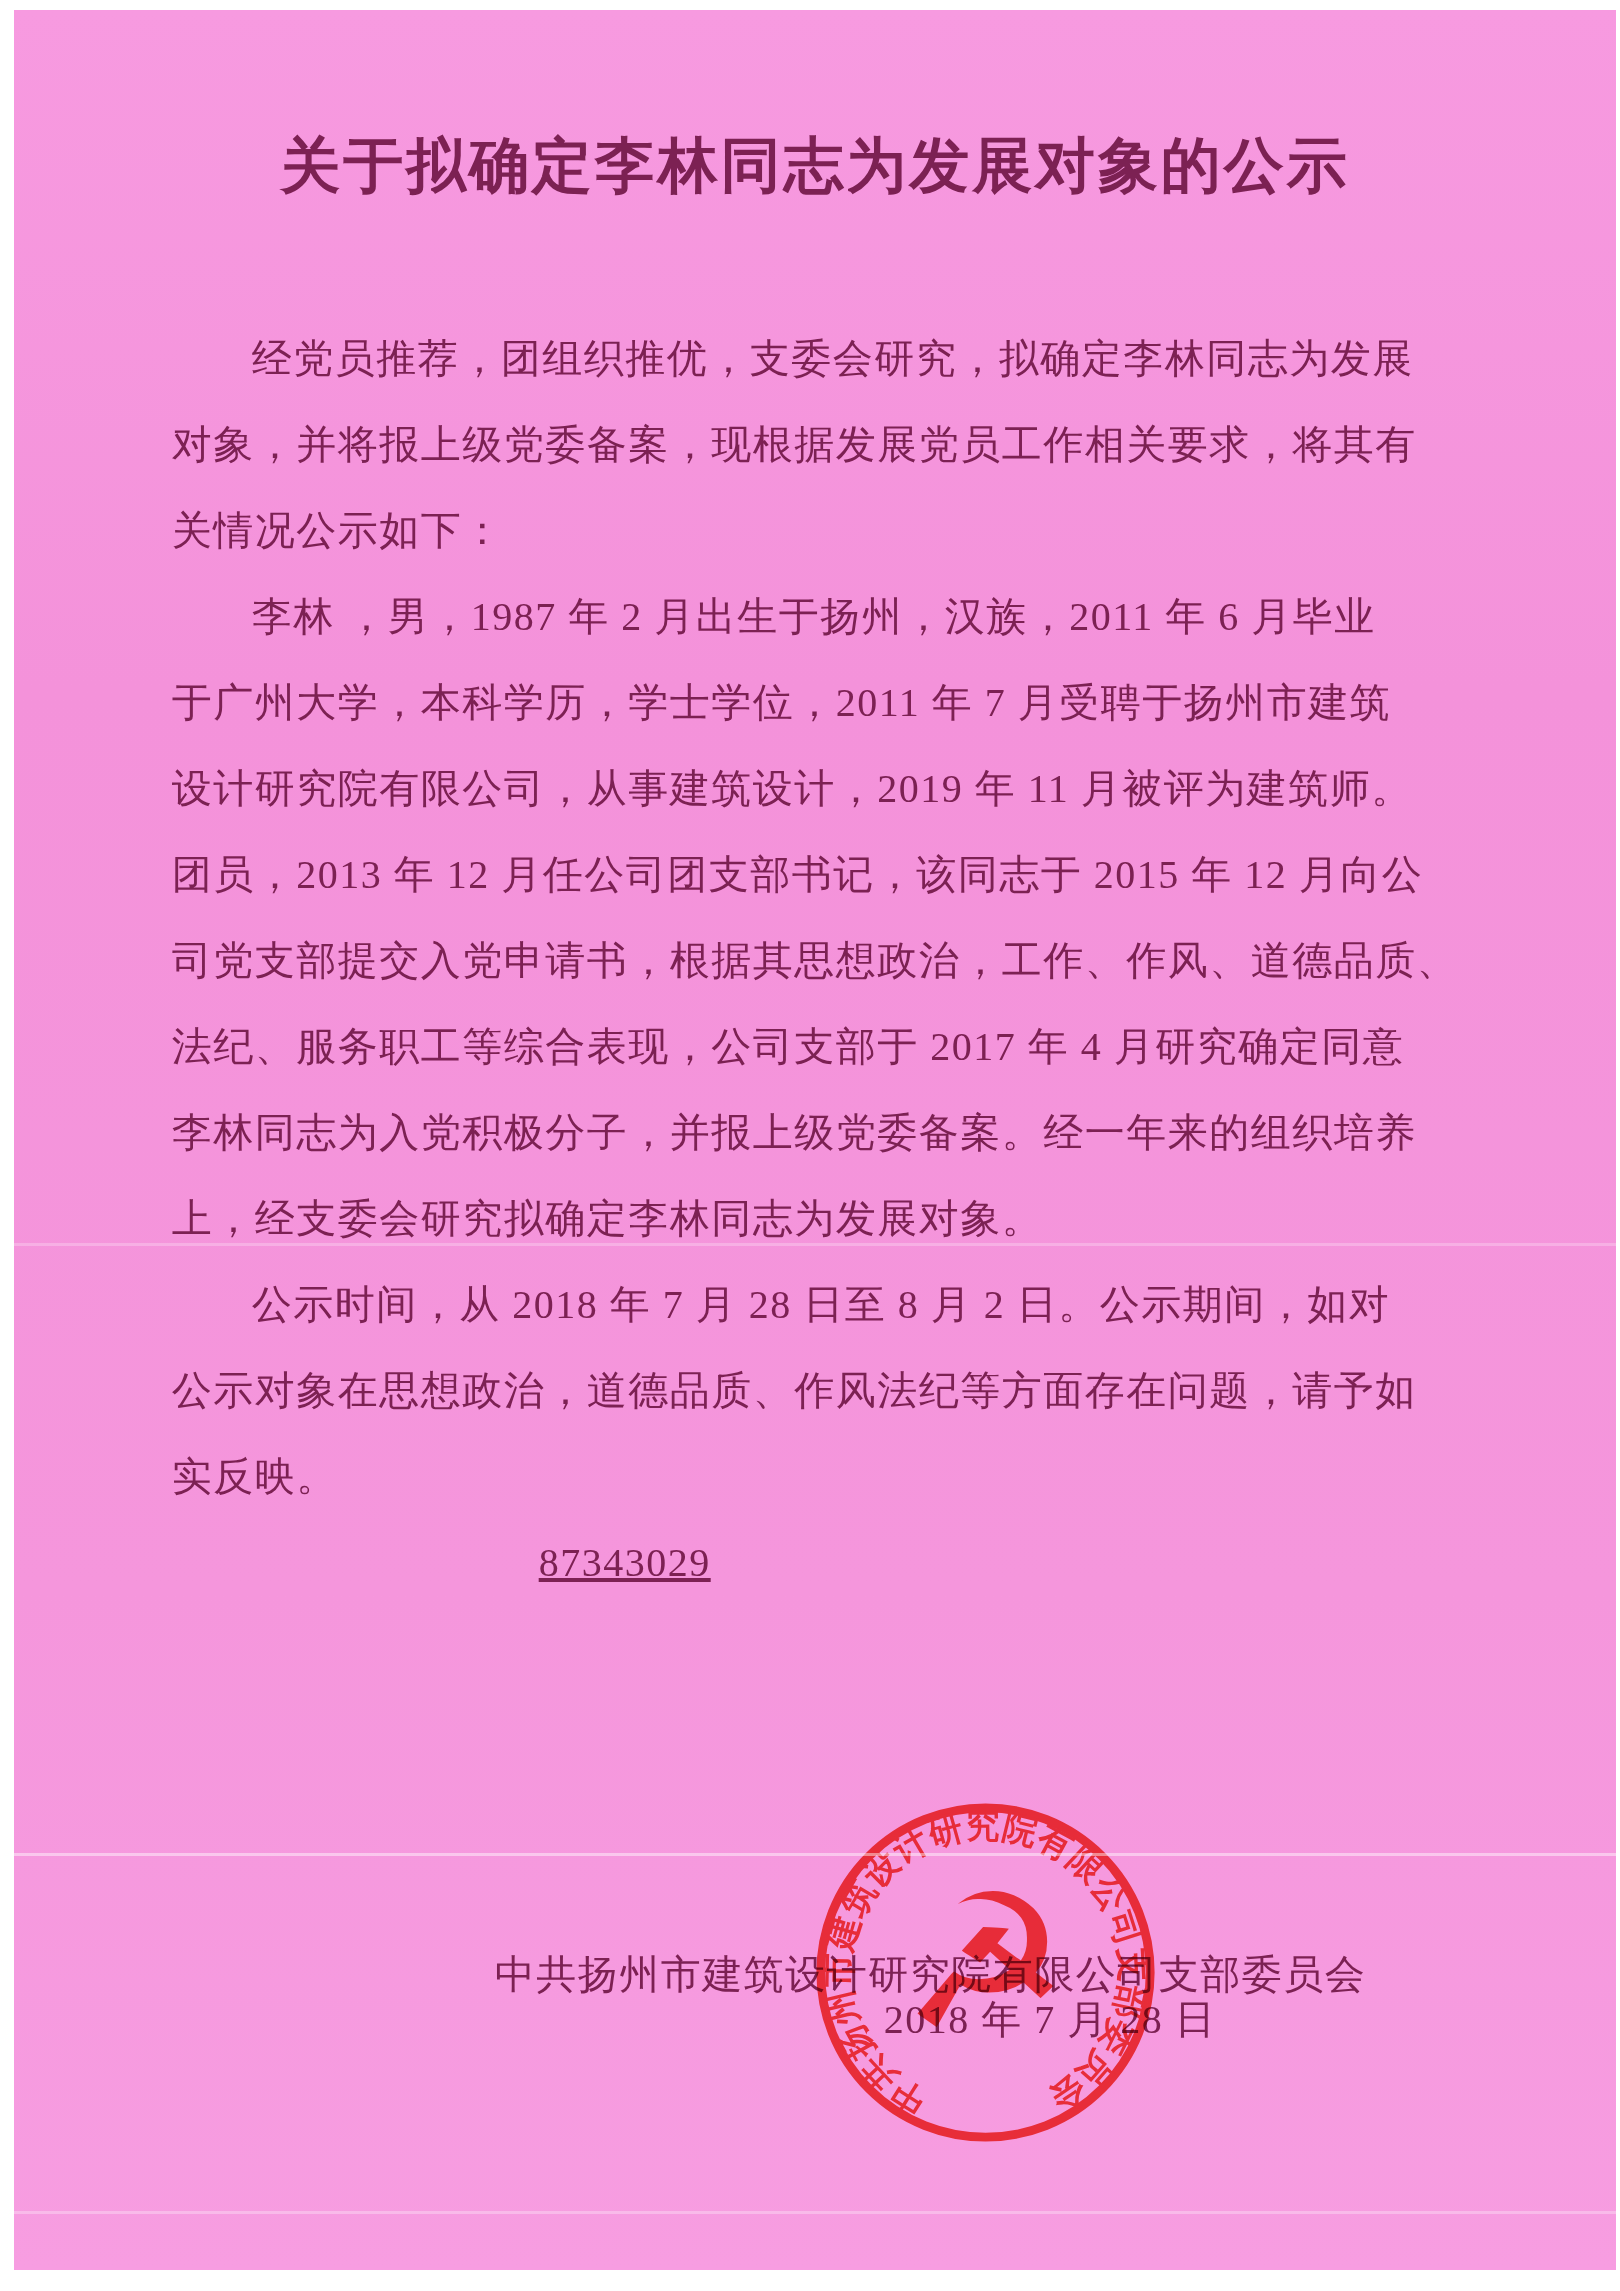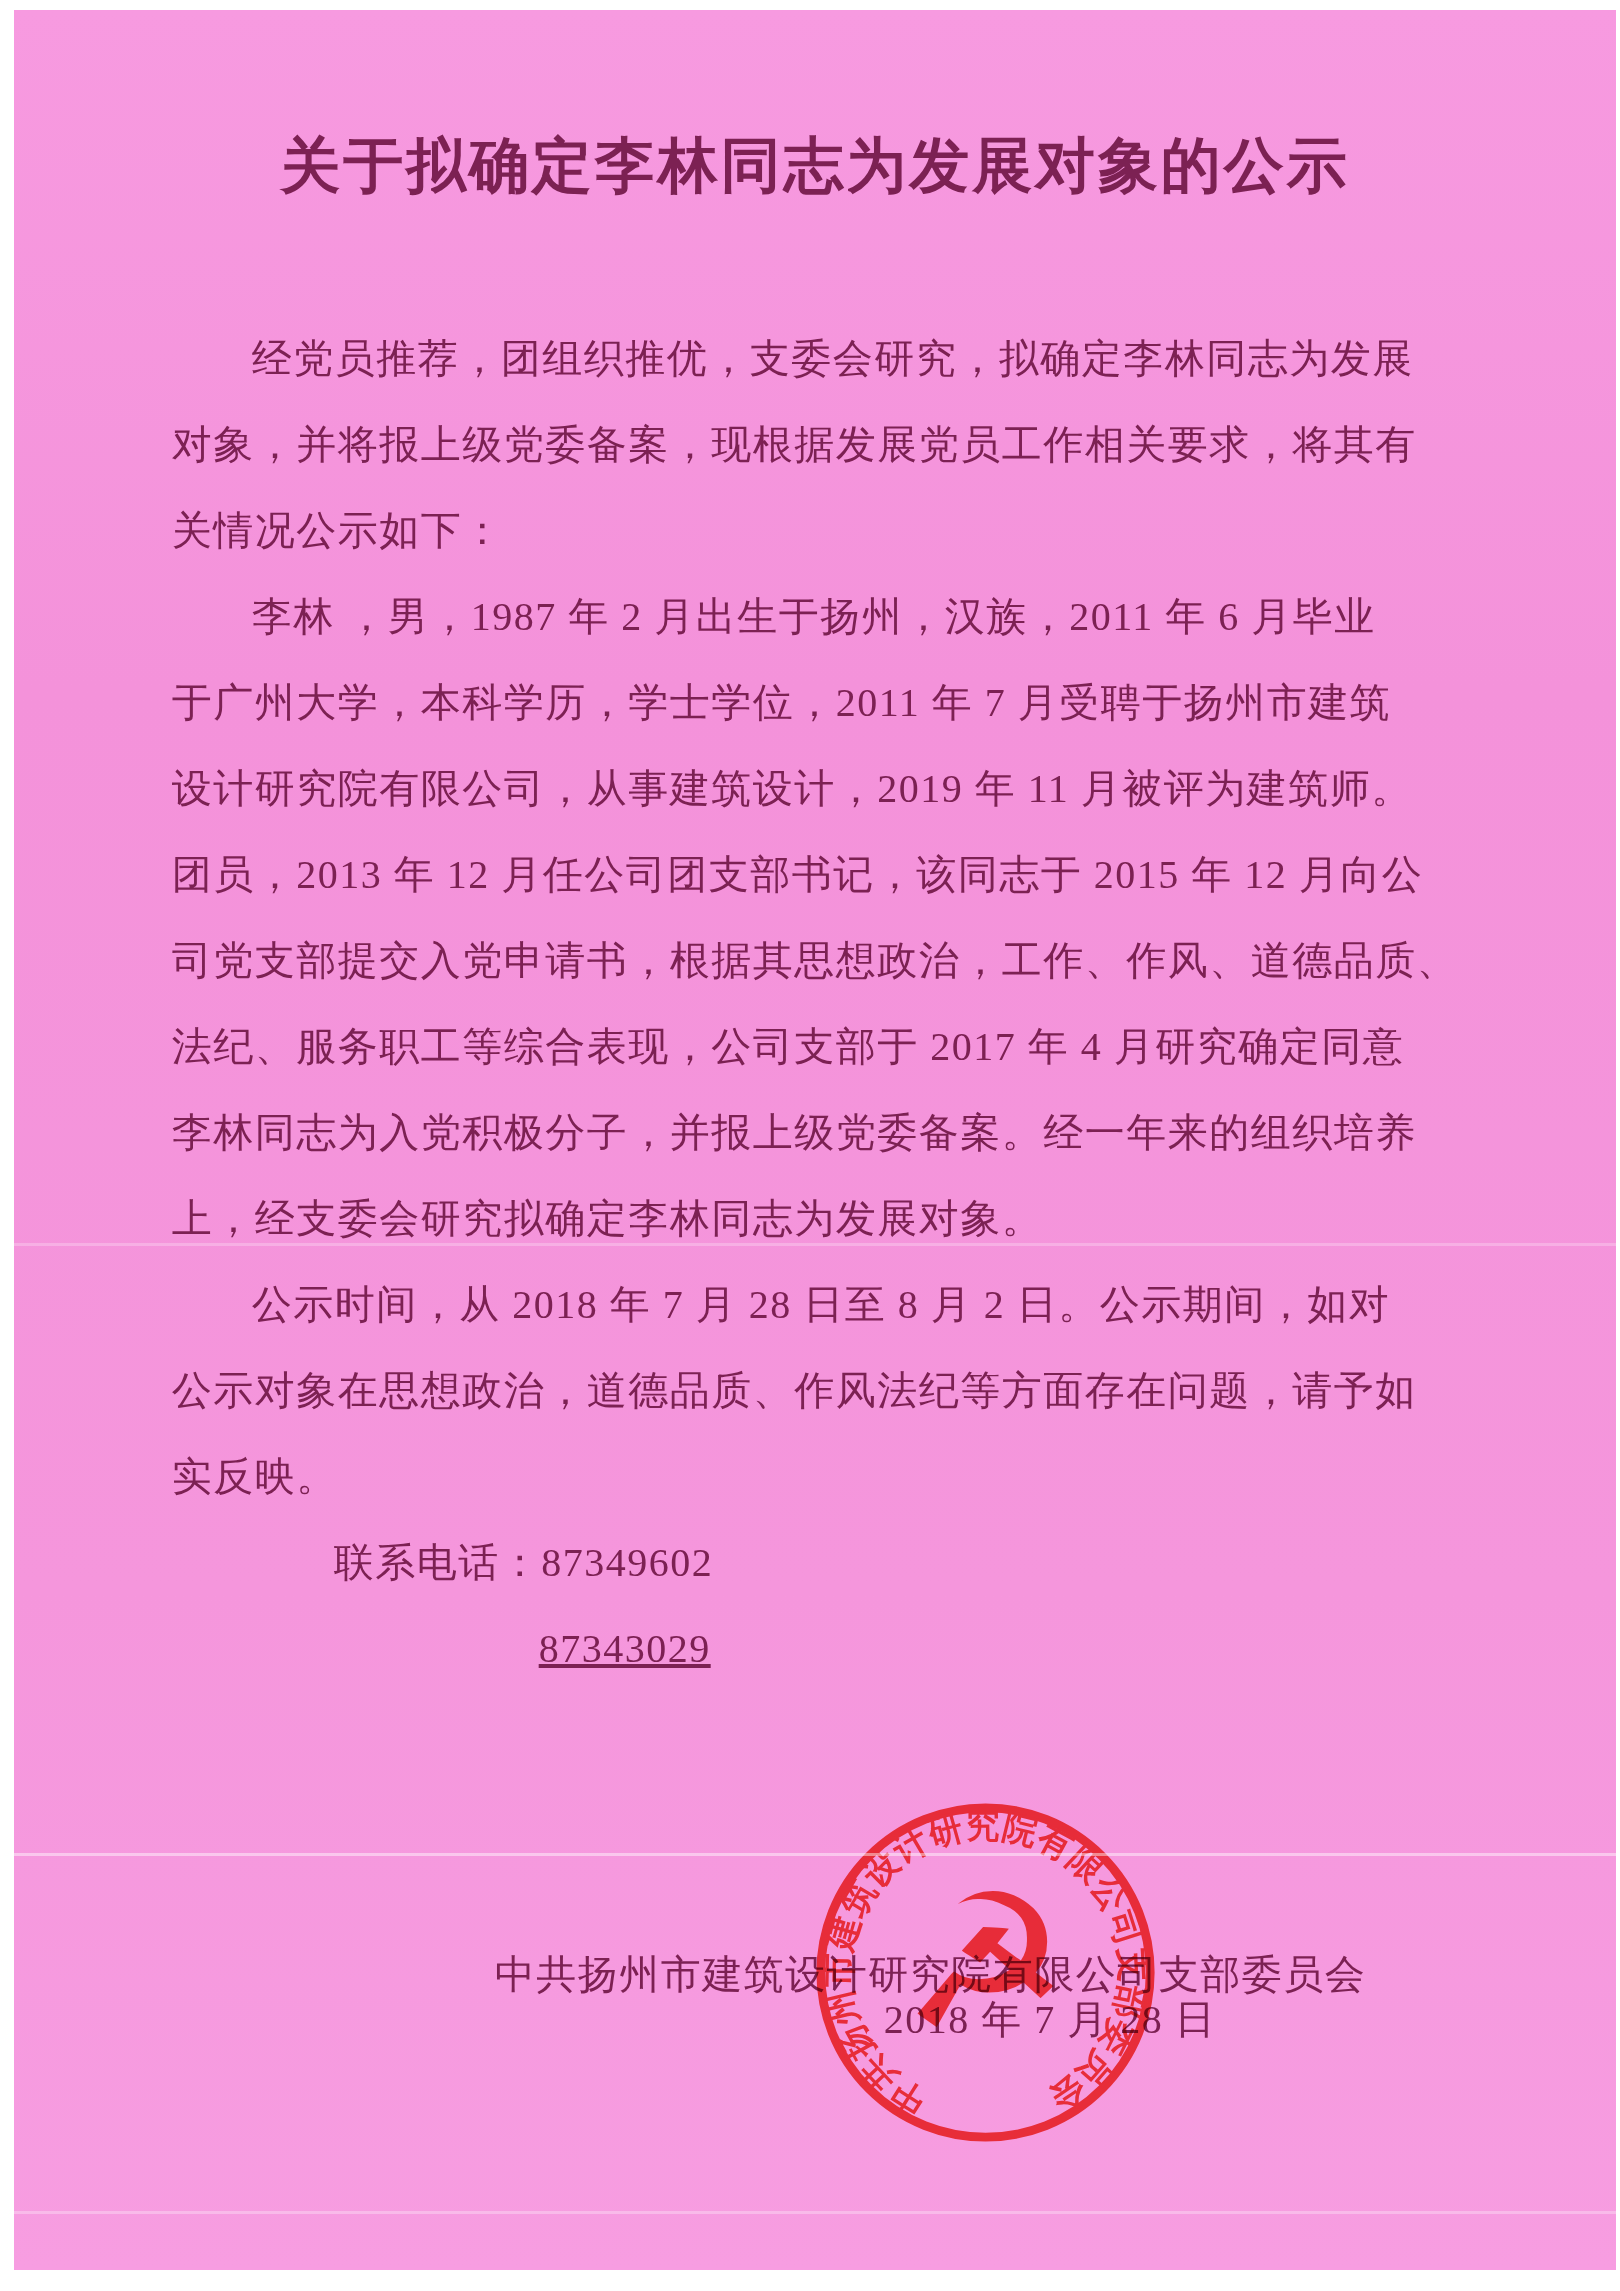--- a/index.html
+++ b/index.html
@@ -90,21 +90,20 @@
       <div class="line">于广州大学，本科学历，学士学位，2011 年 7 月受聘于扬州市建筑</div>
       <div class="line">设计研究院有限公司，从事建筑设计，2019 年 11 月被评为建筑师。</div>
       <div class="line">团员，2013 年 12 月任公司团支部书记，该同志于 2015 年 12 月向公</div>
       <div class="line">司党支部提交入党申请书，根据其思想政治，工作、作风、道德品质、</div>
       <div class="line">法纪、服务职工等综合表现，公司支部于 2017 年 4 月研究确定同意</div>
       <div class="line">李林同志为入党积极分子，并报上级党委备案。经一年来的组织培养</div>
       <div class="line">上，经支委会研究拟确定李林同志为发展对象。</div>
       <div class="line indent">公示时间，从 2018 年 7 月 28 日至 8 月 2 日。公示期间，如对</div>
       <div class="line">公示对象在思想政治，道德品质、作风法纪等方面存在问题，请予如</div>
       <div class="line">实反映。</div>
-      <div class="line contact-line">联系电话：87349602</div>
       <div class="line phone2">87343029</div>
     </div>
 
     <div class="signature-line">中共扬州市建筑设计研究院有限公司支部委员会</div>
     <div class="date-line">2018 年 7 月 28 日</div>
 
     <svg class="seal" viewBox="0 0 356 356" xmlns="http://www.w3.org/2000/svg">
       <circle cx="178" cy="178" r="168" fill="none" stroke="#ee2f26" stroke-width="9"></circle>
       <path id="sealTextPath" fill="none" d="M 119.7 303 A 138 138 0 1 1 236.3 303"></path>
       <text font-size="37" fill="#ee2f26" letter-spacing="1">

